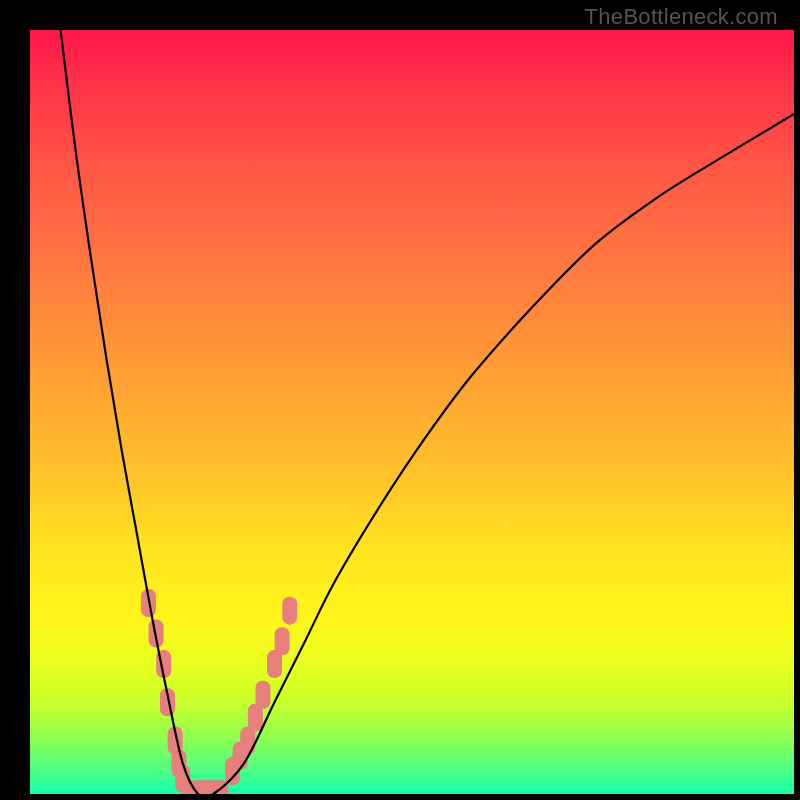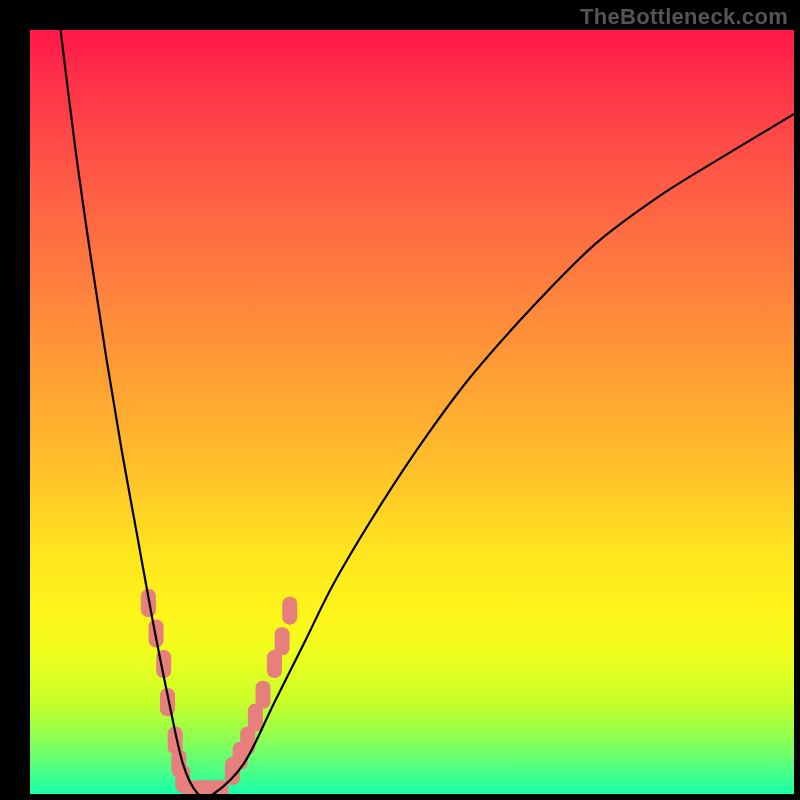--- a/index.html
+++ b/index.html
@@ -36,24 +36,24 @@
       #e7ff1f 83%,
       #c8ff2a 88%,
       #97ff4a 92%,
       #5bff7a 96%,
       #18ffab 100%
     );
   }
   .watermark {
     position: absolute;
     top: 4px;
-    right: 12px;
+    right: 22px;
     color: #555555;
     font-size: 22px;
-    font-weight: 700;
+    font-weight: 400;
     letter-spacing: 0.3px;
     user-select: none;
   }
   svg.curve {
     position: absolute;
     left: 0;
     top: 0;
     width: 764px;
     height: 764px;
   }

